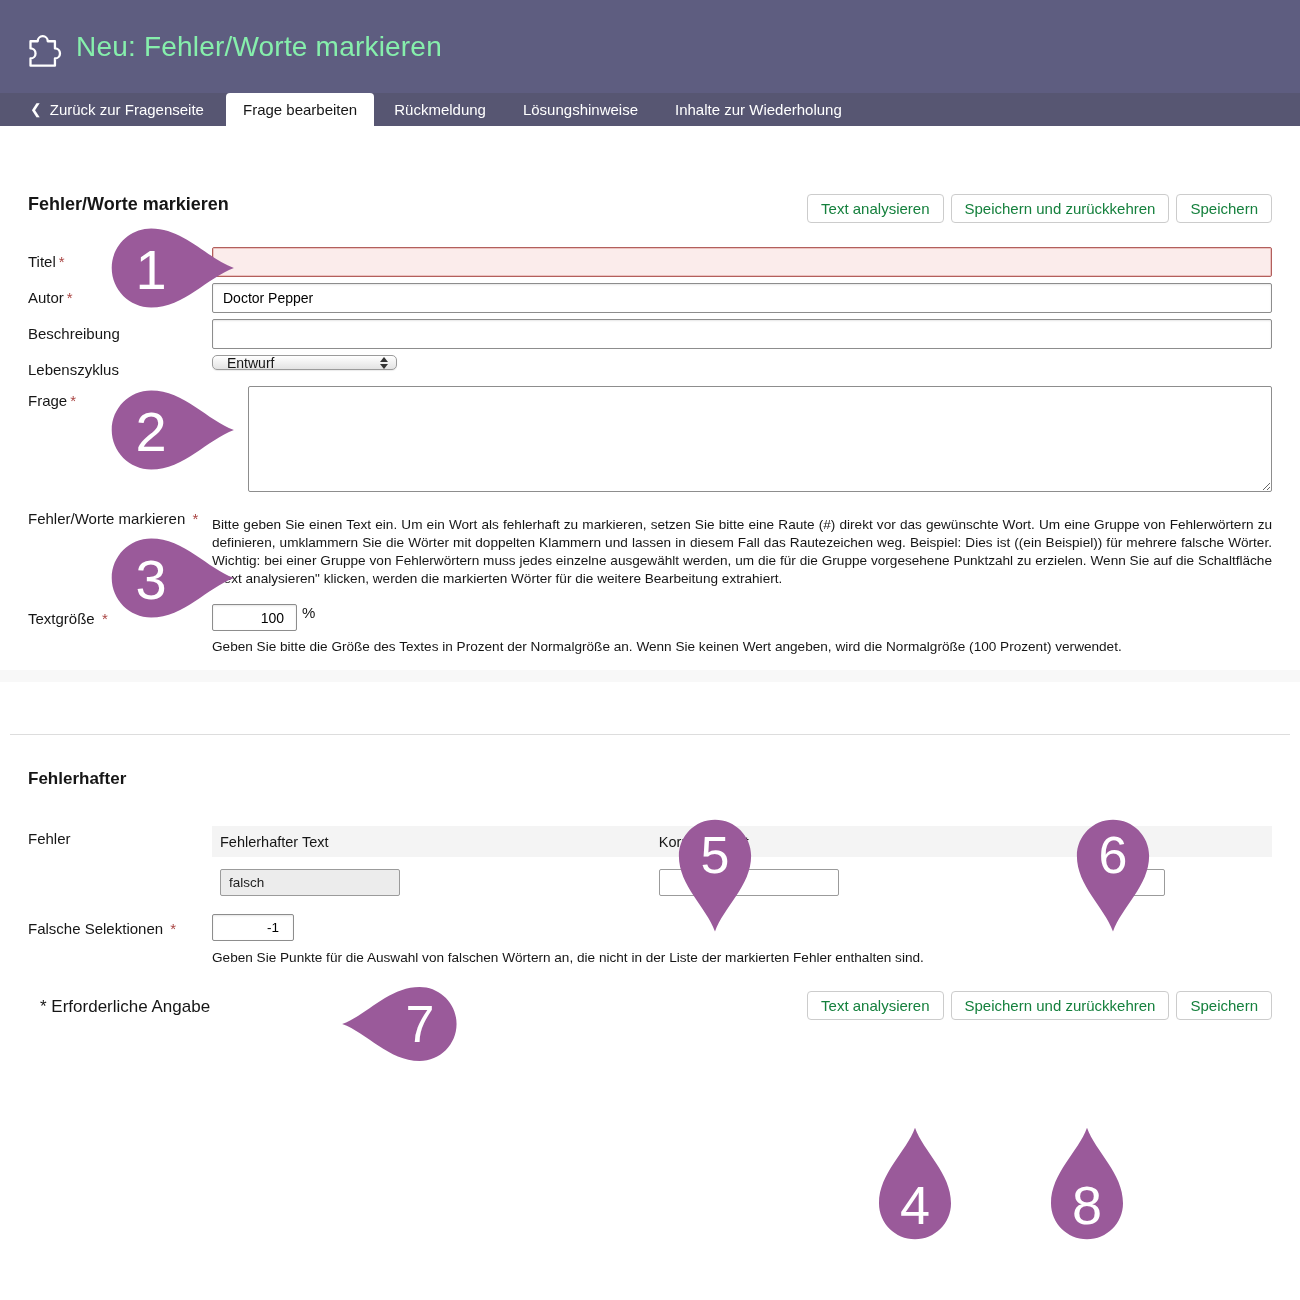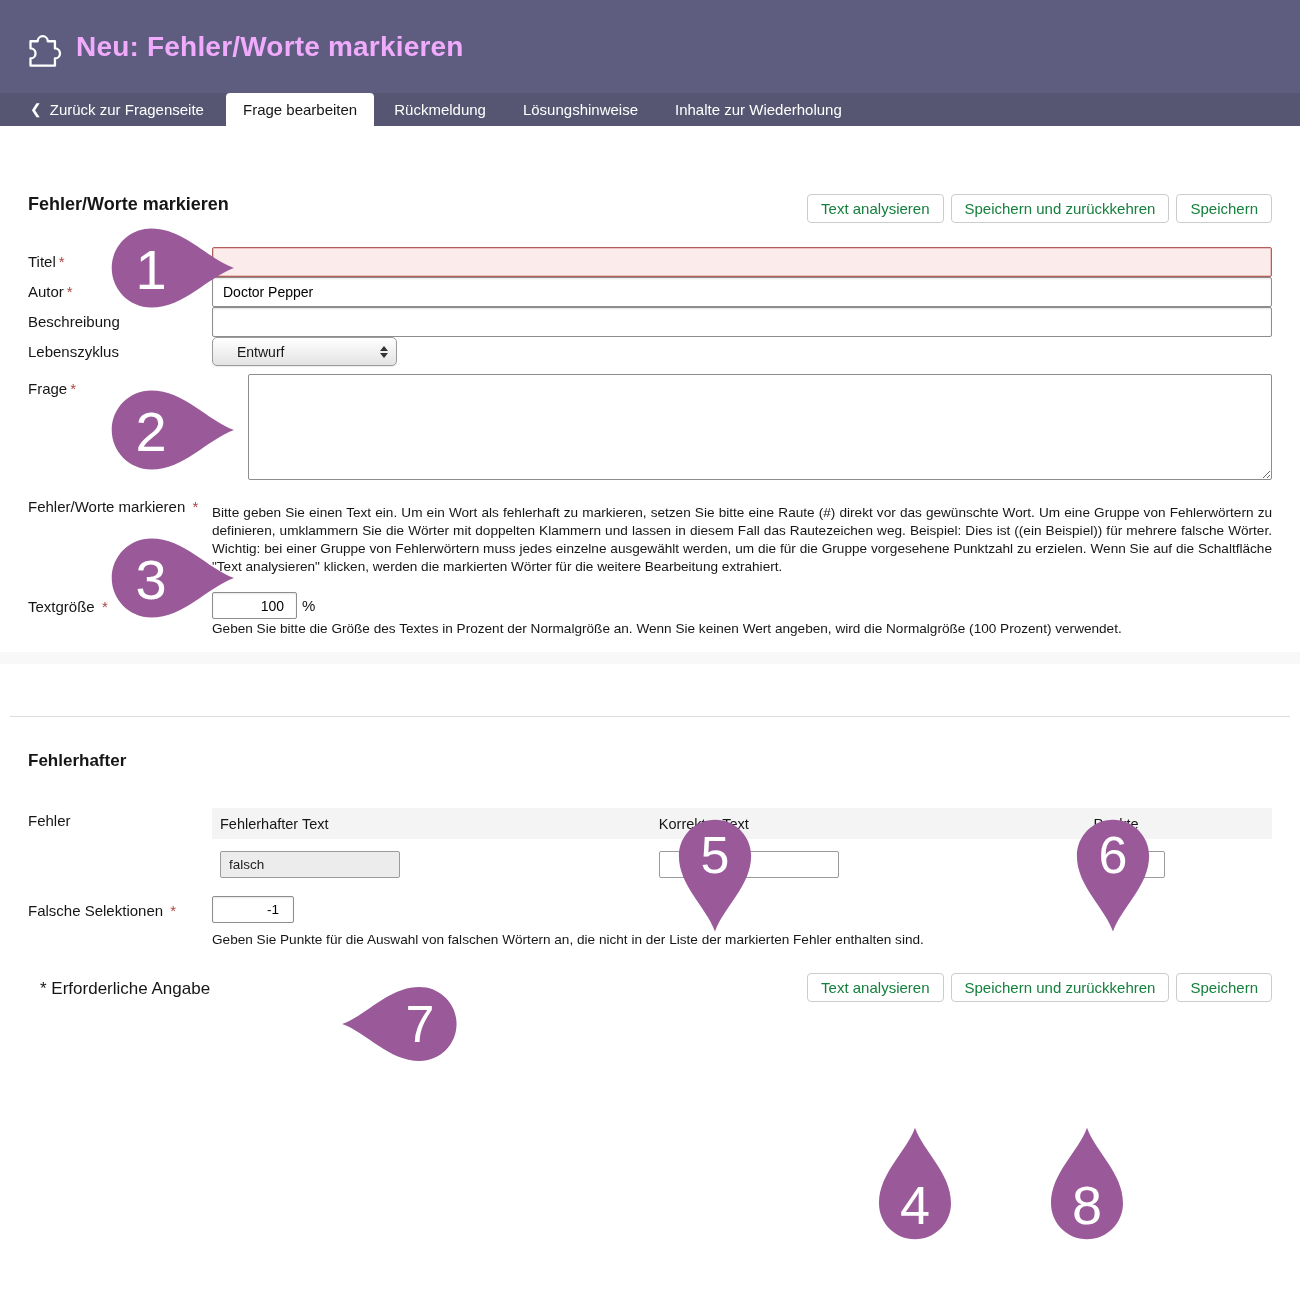--- a/index.html
+++ b/index.html
@@ -2,59 +2,59 @@
 <html lang="de"><head>
 <meta charset="utf-8">
 <style>
   * { margin:0; padding:0; box-sizing:border-box; }
   html,body { width:1300px; height:1300px; background:#fff; font-family:"Liberation Sans", sans-serif; color:#161616; }
   .page { position:relative; width:1300px; height:1300px; overflow:hidden; background:#fff; }
 
   
   .topbar { position:absolute; top:0; left:0; width:1300px; height:93px; background:#5e5d80; display:flex; align-items:center; }
   .puzzle-wrap { margin-left:18px; width:48px; height:48px; display:flex; align-items:center; justify-content:center; }
-  .app-title { margin-left:10px; font-size:28px; font-weight:bold; color:#f0abfc; letter-spacing:.2px; }
+  .app-title { margin-left:10px; font-size:28px; font-weight:normal; color:#86efac; letter-spacing:.2px; }
 
   
   .tabbar { position:absolute; top:93px; left:0; width:1300px; height:34px; background:#575672; display:flex; align-items:stretch; border-bottom:1px solid #fff; }
   .backlink { display:flex; align-items:center; gap:8px; color:#fff; font-size:15px; padding:0 22px 0 30px; cursor:pointer; }
   .back-chevron { font-size:14px; line-height:1; position:relative; top:-1px; }
   .tab { display:flex; align-items:center; padding:0 17px; color:#fff; font-size:15px; cursor:pointer; white-space:nowrap; }
   .tab.active { background:#fff; color:#161616; border-radius:4px 4px 0 0; }
   .tab + .tab { margin-left:3px; }
 
   
   .main { position:absolute; top:128px; left:0; width:1300px; }
 
   .section-head-row { margin:66px 28px 0 28px; display:flex; justify-content:space-between; align-items:flex-start; }
   .section-title { font-size:18px; font-weight:bold; }
   .btn-group { display:flex; gap:7px; }
   .btn { background:#fff; border:1px solid #ccc; border-radius:4px; padding:5px 13px; font-size:15px; color:#15803d; font-family:inherit; cursor:pointer; white-space:nowrap; }
 
   .form-area { margin-top:24px; }
-  .form-row { display:flex; margin-bottom:0; }
+  .form-row { display:flex; margin-bottom:6px; }
   .f-label { width:212px; padding:6px 10px 0 28px; font-size:15px; flex:0 0 auto; }
   .f-field { flex:1 1 auto; margin-right:28px; }
   .req { color:#a94442; margin-left:3px; }
 
   input.text { width:100%; height:30px; border:1px solid #8d8d8d; border-radius:2px; font-size:14px; font-family:inherit; padding:0 10px; background:#fff; box-shadow:inset 0 1px 2px rgba(0,0,0,.10); }
   input.text.error { background:#fbeceb; border:1px solid #b25f5c; box-shadow:inset 0 0 0 1px #ecc2c0; }
   textarea.area { width:100%; border:1px solid #8d8d8d; border-radius:2px; font-size:14px; font-family:inherit; padding:8px 10px; resize:both; background:#fff; }
   .area-frage { height:106px; }
   .area-fehler { height:122px; }
 
-  .fake-select { width:185px; height:29px; border:1px solid #9b9b9b; border-radius:5px; background:linear-gradient(#ffffff,#e3e3e3); display:flex; align-items:center; justify-content:space-between; padding:0 8px 0 24px; font-size:14px; cursor:pointer; box-shadow:0 1px 1px rgba(0,0,0,.08); }
+  .fake-select { width:185px; height:15px; border:1px solid #9b9b9b; border-radius:5px; background:linear-gradient(#ffffff,#e3e3e3); display:flex; align-items:center; justify-content:space-between; padding:0 8px 0 14px; font-size:14px; cursor:pointer; box-shadow:0 1px 1px rgba(0,0,0,.08); }
   .sel-arrows { display:flex; flex-direction:column; gap:2px; align-items:center; }
   .sel-arrows .up { width:0;height:0;border-left:4px solid transparent;border-right:4px solid transparent;border-bottom:5px solid #333; }
   .sel-arrows .down { width:0;height:0;border-left:4px solid transparent;border-right:4px solid transparent;border-top:5px solid #333; }
 
   .help-block { margin-top:12px; font-size:13.6px; line-height:1.33; text-align:justify; hyphens:auto; -webkit-hyphens:auto; color:#161616; }
   .help-line { margin-top:9px; font-size:13.6px; color:#161616; }
 
-  .size-row .f-field { display:flex; align-items:center; }
+  .size-row .f-field { display:flex; align-items:flex-start; }
   .size-input { width:85px; height:27px; border:1px solid #8d8d8d; border-radius:2px; font-size:14px; font-family:inherit; text-align:right; padding:0 12px 0 6px; box-shadow:inset 0 1px 2px rgba(0,0,0,.10); }
   .unit { font-size:15px; margin-left:5px; }
 
   .form-footer-strip { margin-top:16px; height:12px; background:#f8f8f8; }
   .divider { margin:52px 10px 0 10px; border-top:1px solid #ddd; }
 
   .fd-title { margin:34px 0 0 28px; font-size:17px; font-weight:bold; }
   .fd-row { display:flex; margin-top:37px; }
   .fd-label { width:212px; padding:4px 10px 0 28px; font-size:15px; flex:0 0 auto; }
   .fd-body { flex:1 1 auto; margin-right:28px; }

